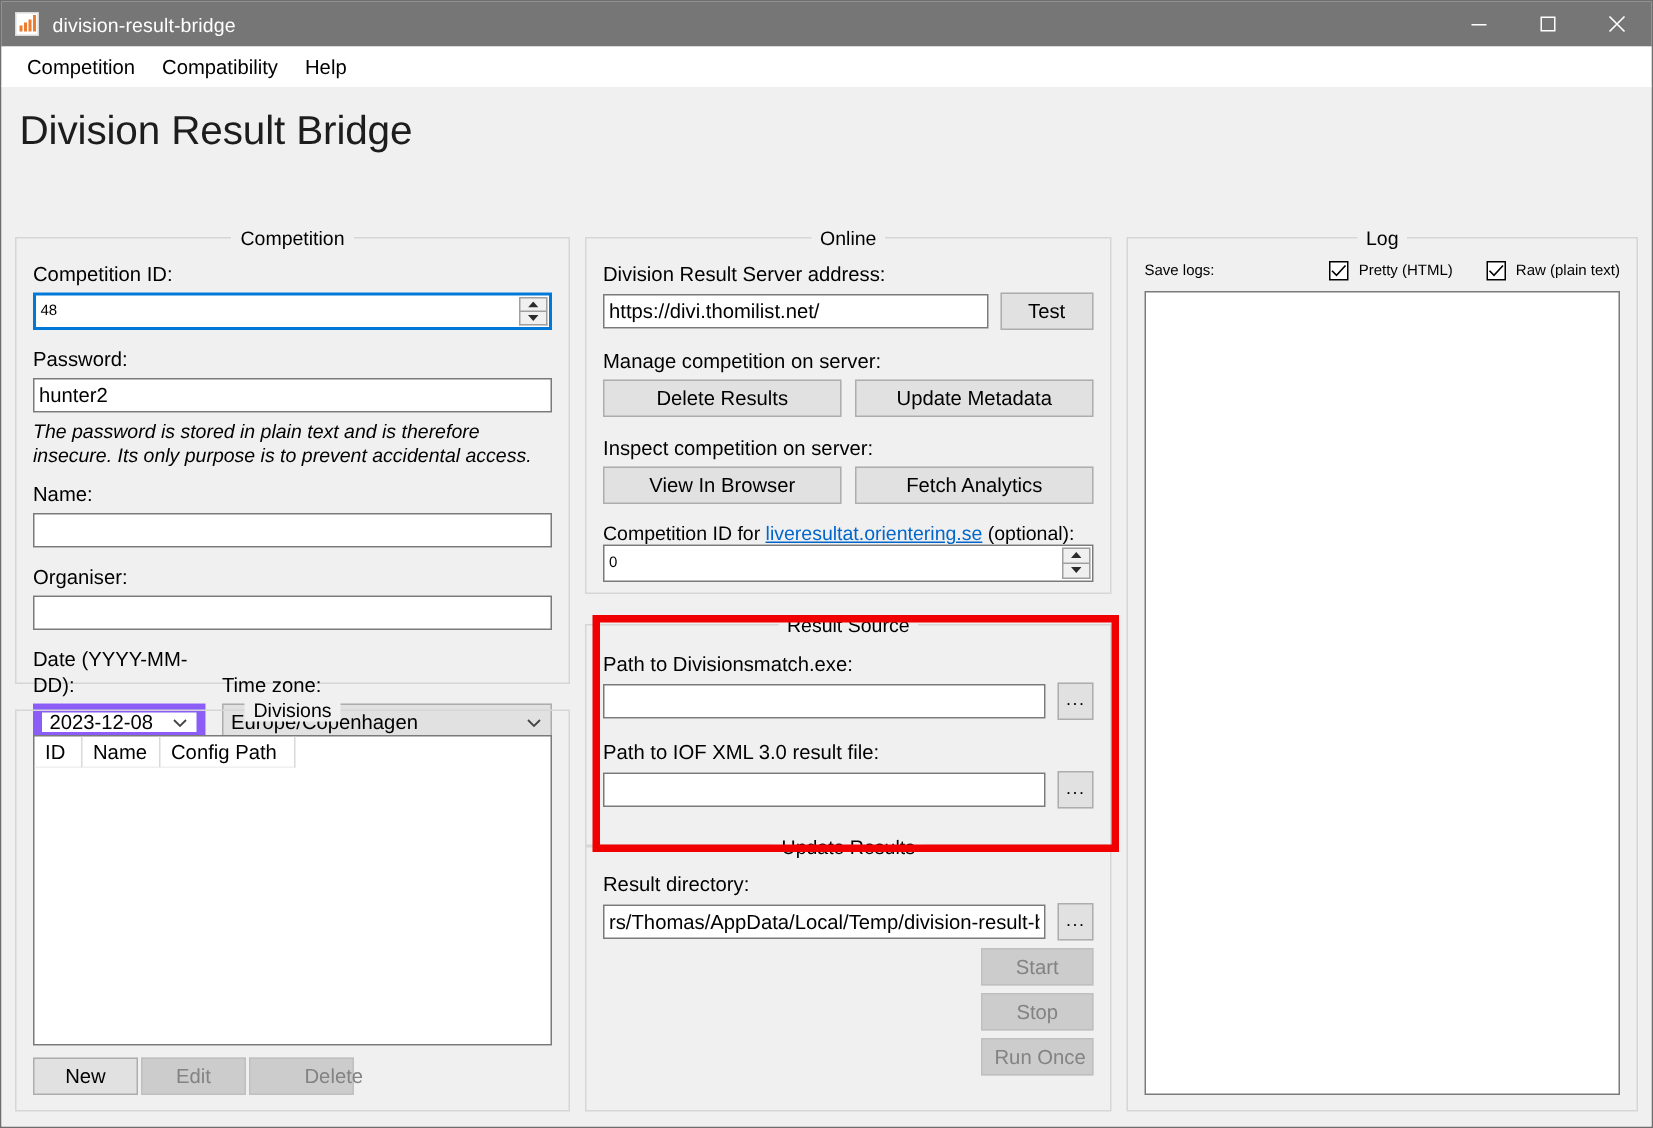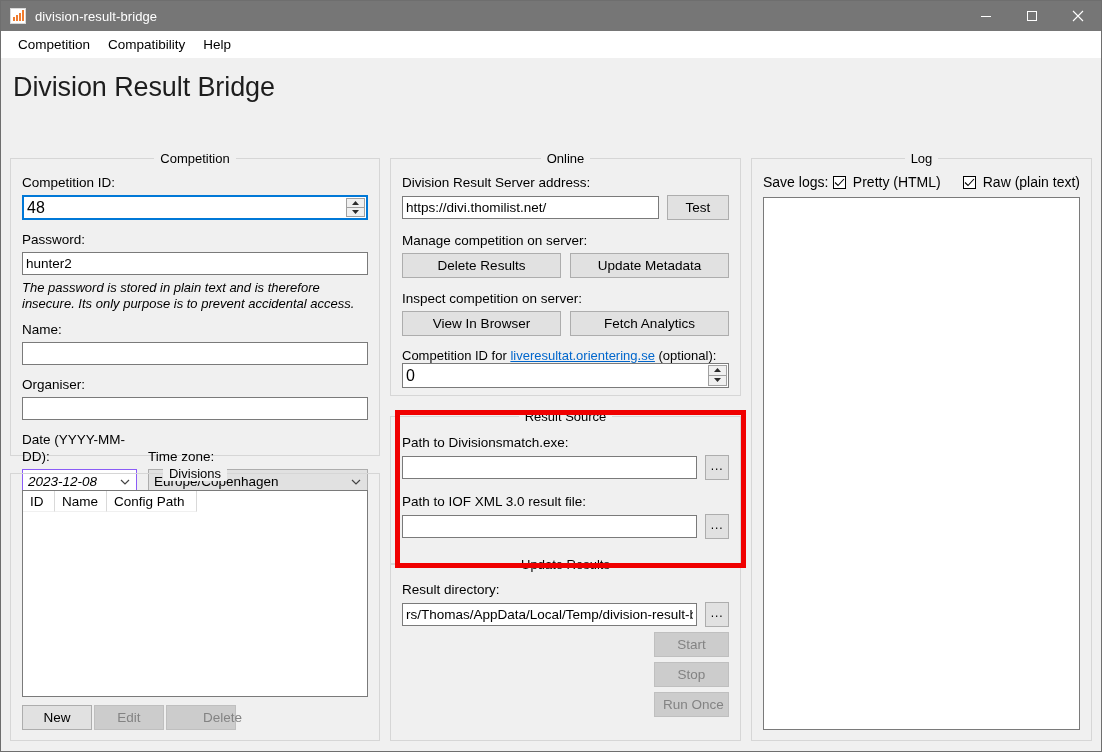--- a/index.html
+++ b/index.html
@@ -183,21 +183,21 @@
     padding: 0;
   }
   .spin-wrap.plain { border: 1px solid #7a7a7a; background: #fff; }
   .spin-wrap .spin-input {
     position: absolute;
     left: 0; top: 0; bottom: 0;
     right: 21px;
     border: 0;
     background: transparent;
     font-family: "Liberation Sans", sans-serif;
-    font-size: 16px;
+    font-size: 10px;
     padding: 0 3px;
     outline: none;
     color: #000;
     width: auto;
   }
   .spin-btns {
     position: absolute;
     right: 1px; top: 1px; bottom: 1px;
     width: 19px;
     display: flex;
@@ -240,21 +240,21 @@
     height: 25px;
     background: #e1e1e1;
     border: 1px solid #adadad;
     display: flex;
     align-items: center;
     justify-content: space-between;
     padding: 0 6px 0 5px;
     font-size: 13.5px;
     color: #000;
   }
-  .combo.white { background: #ffffff; border: 1px solid #8b5cf6; font-style: italic; }
+  .combo.white { background: #ffffff; border: 6px solid #8b5cf6; }
   .combo .chev { margin-left: 8px; display: flex; align-items: center; }
 
   
   .tablebox {
     border: 1px solid #7a7a7a;
     background: #ffffff;
     flex: 1 1 auto;
     overflow: hidden;
     box-sizing: border-box;
   }
@@ -275,21 +275,21 @@
     width: 13px; height: 13px;
     border: 1px solid #000000;
     background: #ffffff;
     box-sizing: border-box;
     position: relative;
     display: flex;
     align-items: center;
     justify-content: center;
   }
   .cbox svg { display: block; }
-  .cblabel { font-size: 14px; color: #000; white-space: nowrap; }
+  .cblabel { font-size: 10px; color: #000; white-space: nowrap; }
 
   
   .logbox {
     border: 1px solid #7a7a7a;
     background: #ffffff;
     flex: 1 1 auto;
   }
 
   
   .redbox {

